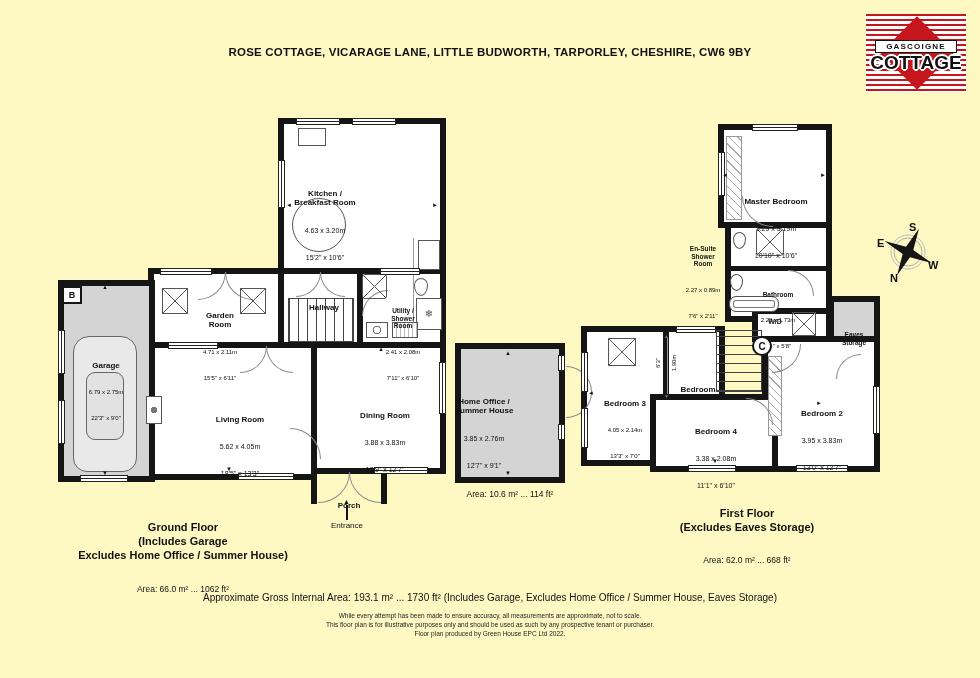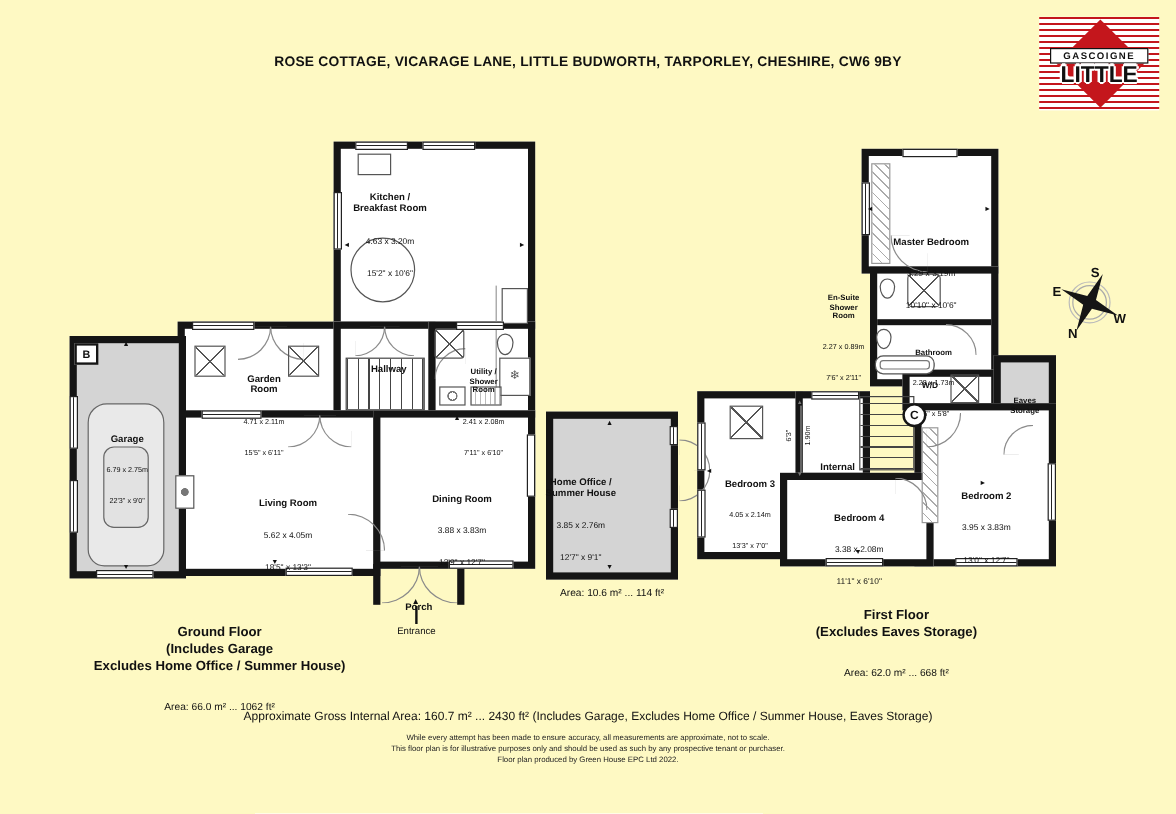--- a/index.html
+++ b/index.html
@@ -41,21 +41,21 @@
 </head>
 <body>
 
 <div id="canvas">
 
   <div class="abs" style="left:0;top:46px;width:980px;text-align:center;font-weight:bold;font-size:11.5px;letter-spacing:0.2px;">ROSE COTTAGE, VICARAGE LANE, LITTLE BUDWORTH, TARPORLEY, CHESHIRE, CW6 9BY</div>
 
   <div class="abs" style="left:866px;top:14px;width:100px;height:78px;background:repeating-linear-gradient(to bottom,#c4161c 0 2px,#ffffff 2px 5px);">
     <div class="abs" style="left:25px;top:13px;width:52px;height:52px;background:#c4161c;transform:rotate(45deg);"></div>
     <div class="abs" style="left:9px;top:26px;width:80px;background:#fff;border:1px solid #111;font-size:8px;font-weight:900;letter-spacing:1.2px;text-align:center;padding:1px 0;">GASCOIGNE</div>
-    <div class="abs halo" style="left:0;top:38px;width:100px;font-size:19px;font-weight:900;text-align:center;color:#111;">LITTLE</div>
+    <div class="abs halo" style="left:0;top:38px;width:100px;font-size:19px;font-weight:900;text-align:center;color:#111;">COTTAGE</div>
   </div>
 
   <div class="room" style="left:278px;top:118px;width:168px;height:156px;"></div>
   <div class="room" style="left:148px;top:268px;width:136px;height:80px;"></div>
   <div class="room" style="left:278px;top:268px;width:85px;height:80px;"></div>
   <div class="room" style="left:357px;top:268px;width:89px;height:80px;"></div>
   <div class="room" style="left:148px;top:342px;width:169px;height:138px;"></div>
   <div class="room" style="left:311px;top:342px;width:135px;height:132px;"></div>
   <div class="room shade" style="left:58px;top:280px;width:97px;height:202px;"></div>
 
@@ -105,21 +105,21 @@
   <div class="fix" style="left:146px;top:396px;width:16px;height:28px;
        background:#fff radial-gradient(circle 3px at 50% 50%,#777 3px,transparent 3.5px);"></div>
   <div class="stairs-h" style="left:288px;top:298px;width:66px;height:44px;"></div>
   <div class="xbox" style="left:362px;top:274px;width:25px;height:25px;border-radius:3px;"></div>
   <div class="fix" style="left:414px;top:278px;width:14px;height:18px;border-radius:50% 50% 50% 50%/40% 40% 60% 60%;"></div>
   <div class="fix" style="left:366px;top:322px;width:22px;height:16px;
        background:#fff radial-gradient(circle 4px at 50% 50%,transparent 3px,#777 3px,#777 4px,transparent 4.5px);"></div>
   <div class="fix" style="left:392px;top:322px;width:26px;height:16px;
        background:repeating-linear-gradient(90deg,#fff 0 3px,#bbb 3px 4px);"></div>
 
-  <div class="lbl" style="left:265px;top:141px;width:120px;">
+  <div class="lbl" style="left:265px;top:170px;width:120px;">
     <span class="nm">Kitchen /
 Breakfast Room</span>
     <span class="dm">4.63 x 3.20m</span>
     <span class="dm">15'2" x 10'6"</span>
   </div>
   <div class="lbl" style="left:178px;top:292px;width:84px;">
     <span class="nm">Garden
 Room</span>
     <span class="dm s">4.71 x 2.11m</span>
     <span class="dm s">15'5" x 6'11"</span>
@@ -253,21 +253,21 @@
     <span class="nm">Bedroom 3</span>
     <span class="dm s">4.05 x 2.14m</span>
     <span class="dm s">13'3" x 7'0"</span>
   </div>
   <div class="lbl" style="left:660px;top:408px;width:112px;">
     <span class="nm">Bedroom 4</span>
     <span class="dm">3.38 x 2.08m</span>
     <span class="dm">11'1" x 6'10"</span>
   </div>
   <div class="lbl" style="left:672px;top:366px;width:52px;">
-    <span class="nm">Internal</span>
+    <span class="nm">Bedroom</span>
   </div>
 
   <div class="lbl" style="left:592px;top:487px;width:310px;">
     <div class="caption-bold">First Floor
 (Excludes Eaves Storage)</div>
     <div class="caption-area">Area: 62.0 m² ... 668 ft²</div>
   </div>
 
   <svg class="abs" style="left:870px;top:214px;" width="76" height="76" viewBox="0 0 76 76">
     <circle cx="38" cy="38" r="14" fill="none" stroke="#aaa" stroke-width="1"></circle>
@@ -288,18 +288,18 @@
   <div class="mark" style="left:102px;top:284px;">▲</div>
   <div class="mark" style="left:102px;top:470px;">▼</div>
   <div class="mark" style="left:722px;top:172px;">◄</div>
   <div class="mark" style="left:820px;top:172px;">►</div>
   <div class="mark" style="left:816px;top:400px;">►</div>
   <div class="mark" style="left:588px;top:390px;">◄</div>
   <div class="mark" style="left:712px;top:458px;">▼</div>
   <div class="mark" style="left:505px;top:350px;">▲</div>
   <div class="mark" style="left:505px;top:470px;">▼</div>
 
-  <div class="lbl" style="left:0;top:592px;width:980px;font-size:10px;">Approximate Gross Internal Area: 160.7 m² ... 2430 ft² (Includes Garage, Excludes Home Office / Summer House, Eaves Storage)</div>
+  <div class="lbl" style="left:0;top:592px;width:980px;font-size:10px;">Approximate Gross Internal Area: 193.1 m² ... 1730 ft² (Includes Garage, Excludes Home Office / Summer House, Eaves Storage)</div>
   <div class="lbl" style="left:0;top:612px;width:980px;font-size:6.5px;color:#222;">While every attempt has been made to ensure accuracy, all measurements are approximate, not to scale.</div>
   <div class="lbl" style="left:0;top:621px;width:980px;font-size:6.5px;color:#222;">This floor plan is for illustrative purposes only and should be used as such by any prospective tenant or purchaser.</div>
   <div class="lbl" style="left:0;top:630px;width:980px;font-size:6.5px;color:#222;">Floor plan produced by Green House EPC Ltd 2022.</div>
 
 </div>
 
 </body></html>

